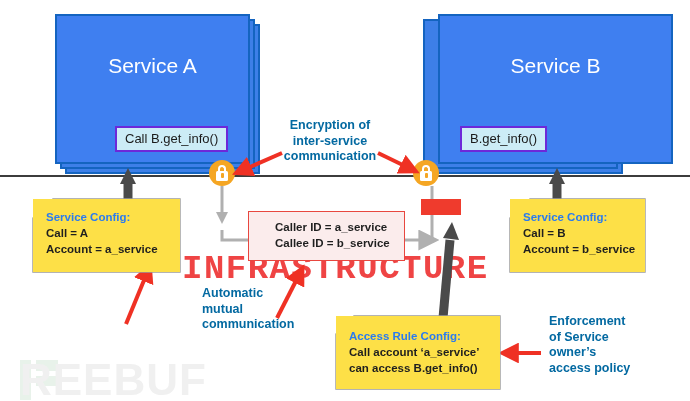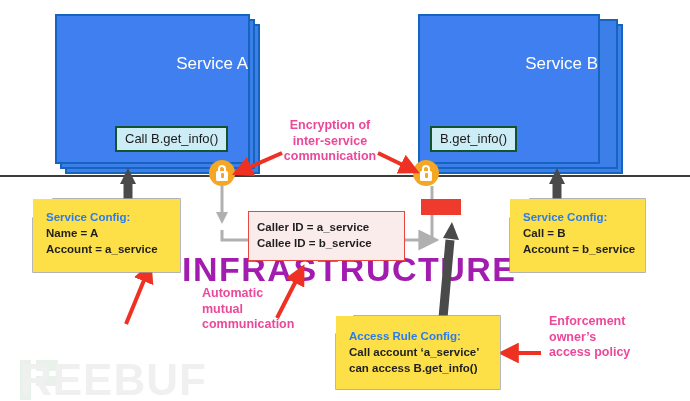--- a/index.html
+++ b/index.html
@@ -19,23 +19,24 @@
   }
 
   
   .wm-infra {
     position: absolute;
     left: 182px;
     top: 250px;
     font-size: 34px;
     font-weight: 700;
     letter-spacing: 1.5px;
-    color: #a21caf;
+    color: #ef4444;
     white-space: nowrap;
     user-select: none;
+    font-family: Liberation Mono, monospace;
   }
   .wm-freebuf {
     position: absolute;
     left: 20px;
     top: 355px;
     font-size: 44px;
     font-weight: 700;
     letter-spacing: 1px;
     color: #f0f0f0;
     white-space: nowrap;
@@ -71,29 +72,29 @@
     top: 0;
     background: #3f7ff0;
     border: 2px solid #1464c0;
     box-sizing: border-box;
   }
   .svc-title {
     position: absolute;
     top: 38px;
     left: 0;
     right: 0;
-    text-align: right;
+    text-align: center;
     color: #ffffff;
-    font-size: 17px;
+    font-size: 21px;
     font-weight: 400;
   }
   .svc-method {
     position: absolute;
     background: #ccecf6;
-    border: 2px solid #14532d;
+    border: 2px solid #6d28d9;
     color: #1a1a1a;
     font-size: 13px;
     font-weight: 400;
     padding: 3px 8px 4px 8px;
     white-space: nowrap;
     box-sizing: border-box;
   }
 
   
   .infra-line {
@@ -170,39 +171,39 @@
     line-height: 16px;
     white-space: nowrap;
   }
 
   
   .token-box {
     position: absolute;
     background: #fbecec;
     border: 1.6px solid #e8473f;
     box-sizing: border-box;
-    padding: 7px 8px;
+    padding: 7px 26px;
   }
   .token-box .ln {
     color: #1f1f1f;
     font-size: 11.5px;
     font-weight: 700;
     line-height: 16px;
     white-space: nowrap;
   }
 
   .red-block {
     position: absolute;
     background: #ef3b2d;
   }
 
   
   .ann {
     position: absolute;
-    color: #ec4899;
+    color: #0369a1;
     font-size: 12.5px;
     font-weight: 700;
     line-height: 15.5px;
     white-space: nowrap;
   }
   .ann.center { text-align: center; }
 
   
   #wires {
     position: absolute;
@@ -233,23 +234,23 @@
     <div class="svc-shadow" style="left:5px; top:5px; width:195px; height:150px;"></div>
     <div class="svc-front" style="width:195px; height:150px;">
       <div class="svc-title">Service A</div>
       <div class="svc-method" style="left:58px; top:110px;">Call B.get_info()</div>
     </div>
   </div>
 
   <div class="svc-stack" style="left:418px; top:14px; width:205px; height:160px;">
     <div class="svc-shadow" style="left:10px; top:10px; width:195px; height:150px;"></div>
     <div class="svc-shadow" style="left:5px; top:5px; width:195px; height:150px;"></div>
-    <div class="svc-front" style="width:182px; height:150px;">
+    <div class="svc-front" style="width:235px; height:150px;margin-left:20px;">
       <div class="svc-title">Service B</div>
-      <div class="svc-method" style="left:10px; top:110px;">B.get_info()</div>
+      <div class="svc-method" style="left:20px; top:110px;">B.get_info()</div>
     </div>
   </div>
 
   <div class="lock" style="left:209px; top:160px;">
     <div class="shackle"></div>
     <div class="body"></div>
     <div class="keyhole"></div>
   </div>
   <div class="lock" style="left:413px; top:160px;">
     <div class="shackle"></div>
@@ -316,21 +317,21 @@
       <path d="M510,218 L530,199 L645,199 L645,272 L510,272 Z" fill="#ffffff" stroke="#9a9a9a" stroke-width="1.4"></path>
     </g>
     <g>
       <path d="M336,334 L354,316 L500,316 L500,389 L336,389 Z" fill="#ffffff" stroke="#9a9a9a" stroke-width="1.4"></path>
     </g>
   </svg>
 
   <div class="note" style="left:33px; top:199px; width:147px; height:73px;">
     <div class="txt">
       <div class="hdr">Service Config:</div>
-      <div class="ln">Name = A</div>
+      <div class="ln">Call = A</div>
       <div class="ln">Account  = a_service</div>
     </div>
   </div>
 
   <div class="note" style="left:510px; top:199px; width:135px; height:73px;">
     <div class="txt">
       <div class="hdr">Service Config:</div>
       <div class="ln">Call = B</div>
       <div class="ln">Account  = b_service</div>
     </div>
@@ -359,17 +360,18 @@
 
 
   <div class="ann" style="left:202px; top:286px;">
     <div>Automatic</div>
     <div>mutual</div>
     <div>communication</div>
   </div>
 
   <div class="ann" style="left:549px; top:314px;">
     <div>Enforcement</div>
+    <div>of Service</div>
     <div>owner’s</div>
     <div>access policy</div>
   </div>
 
 </div>
 
 </body></html>

